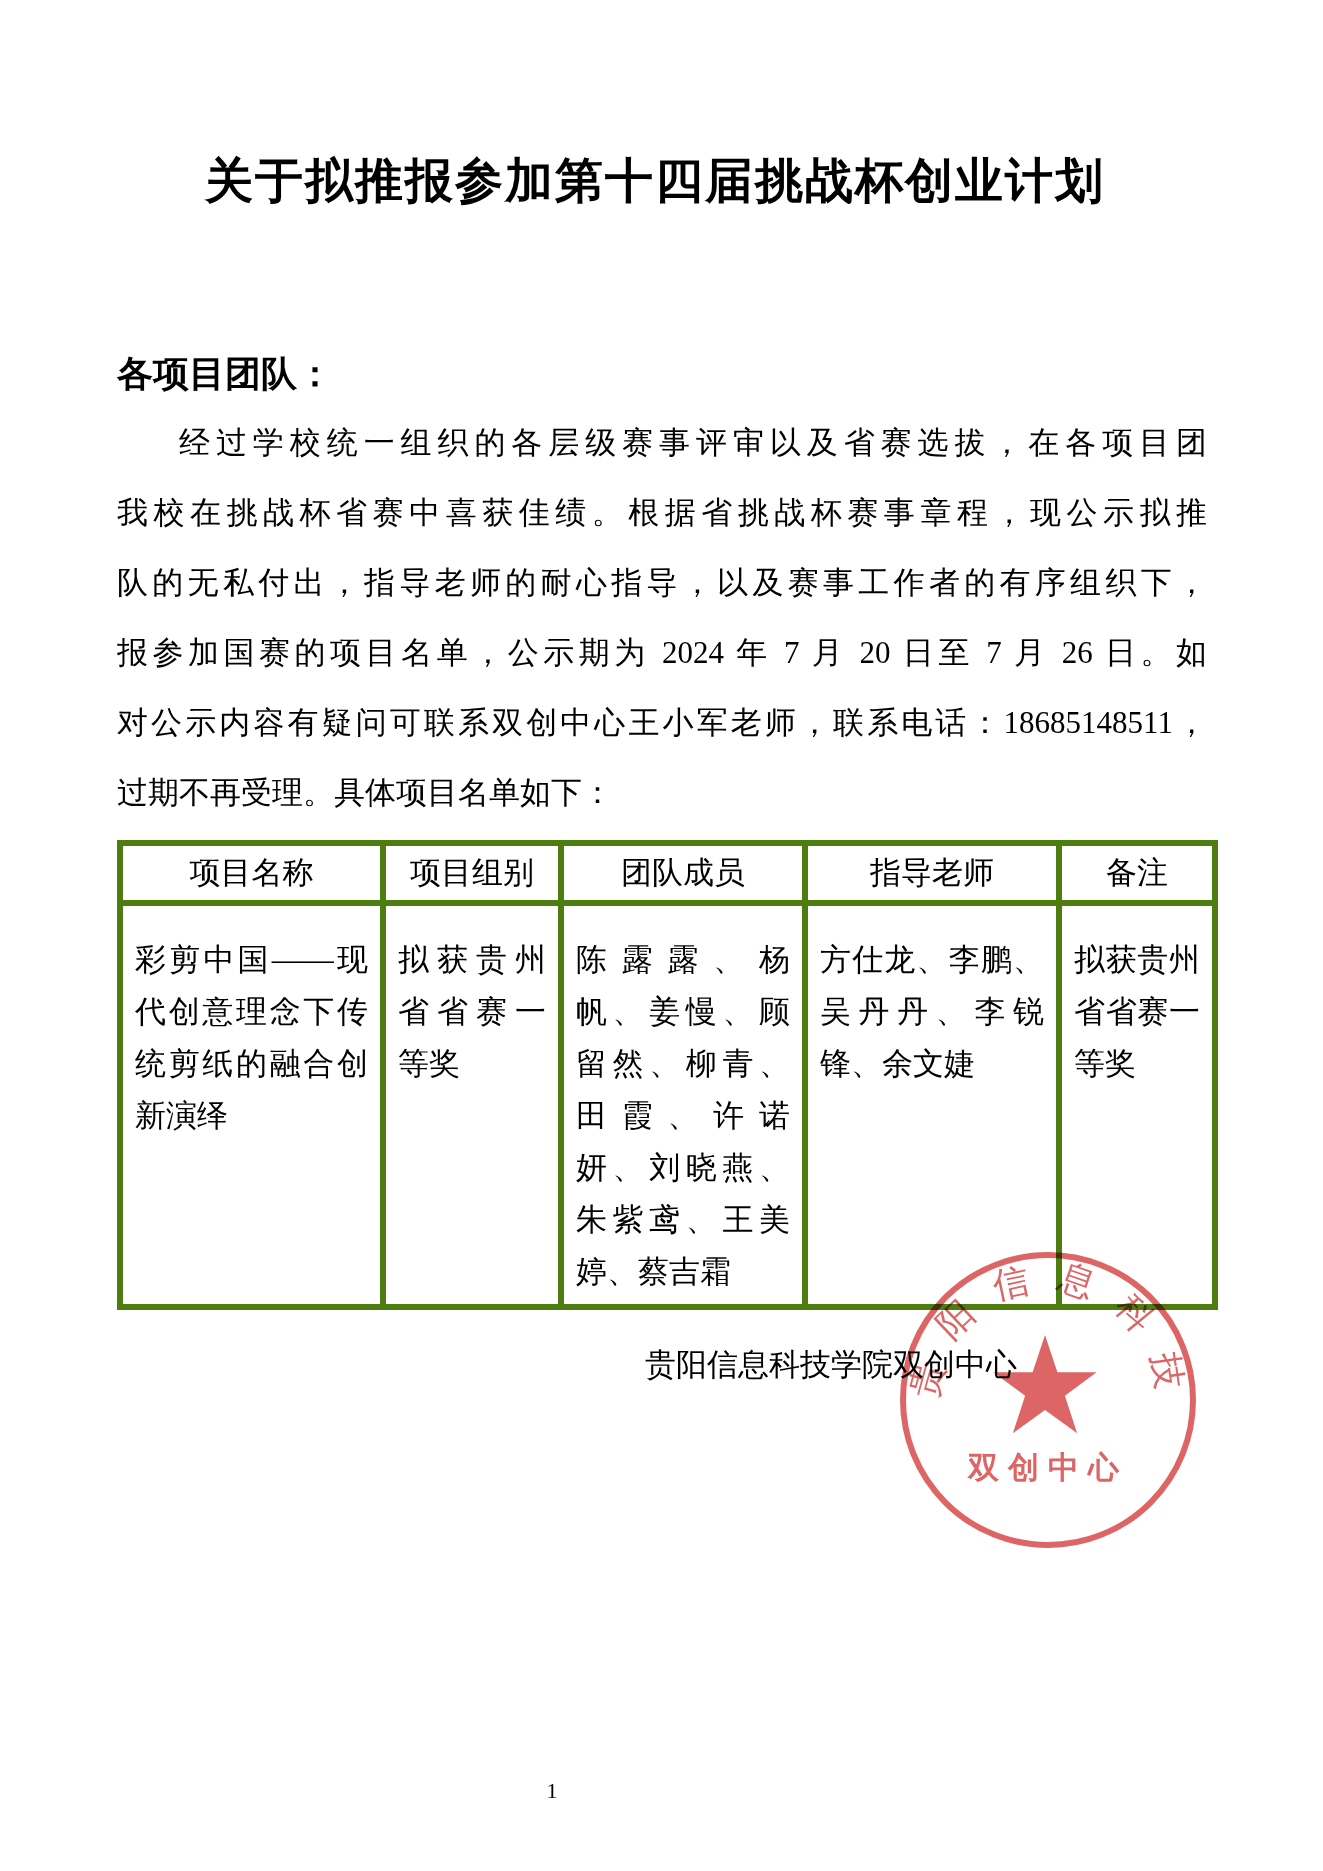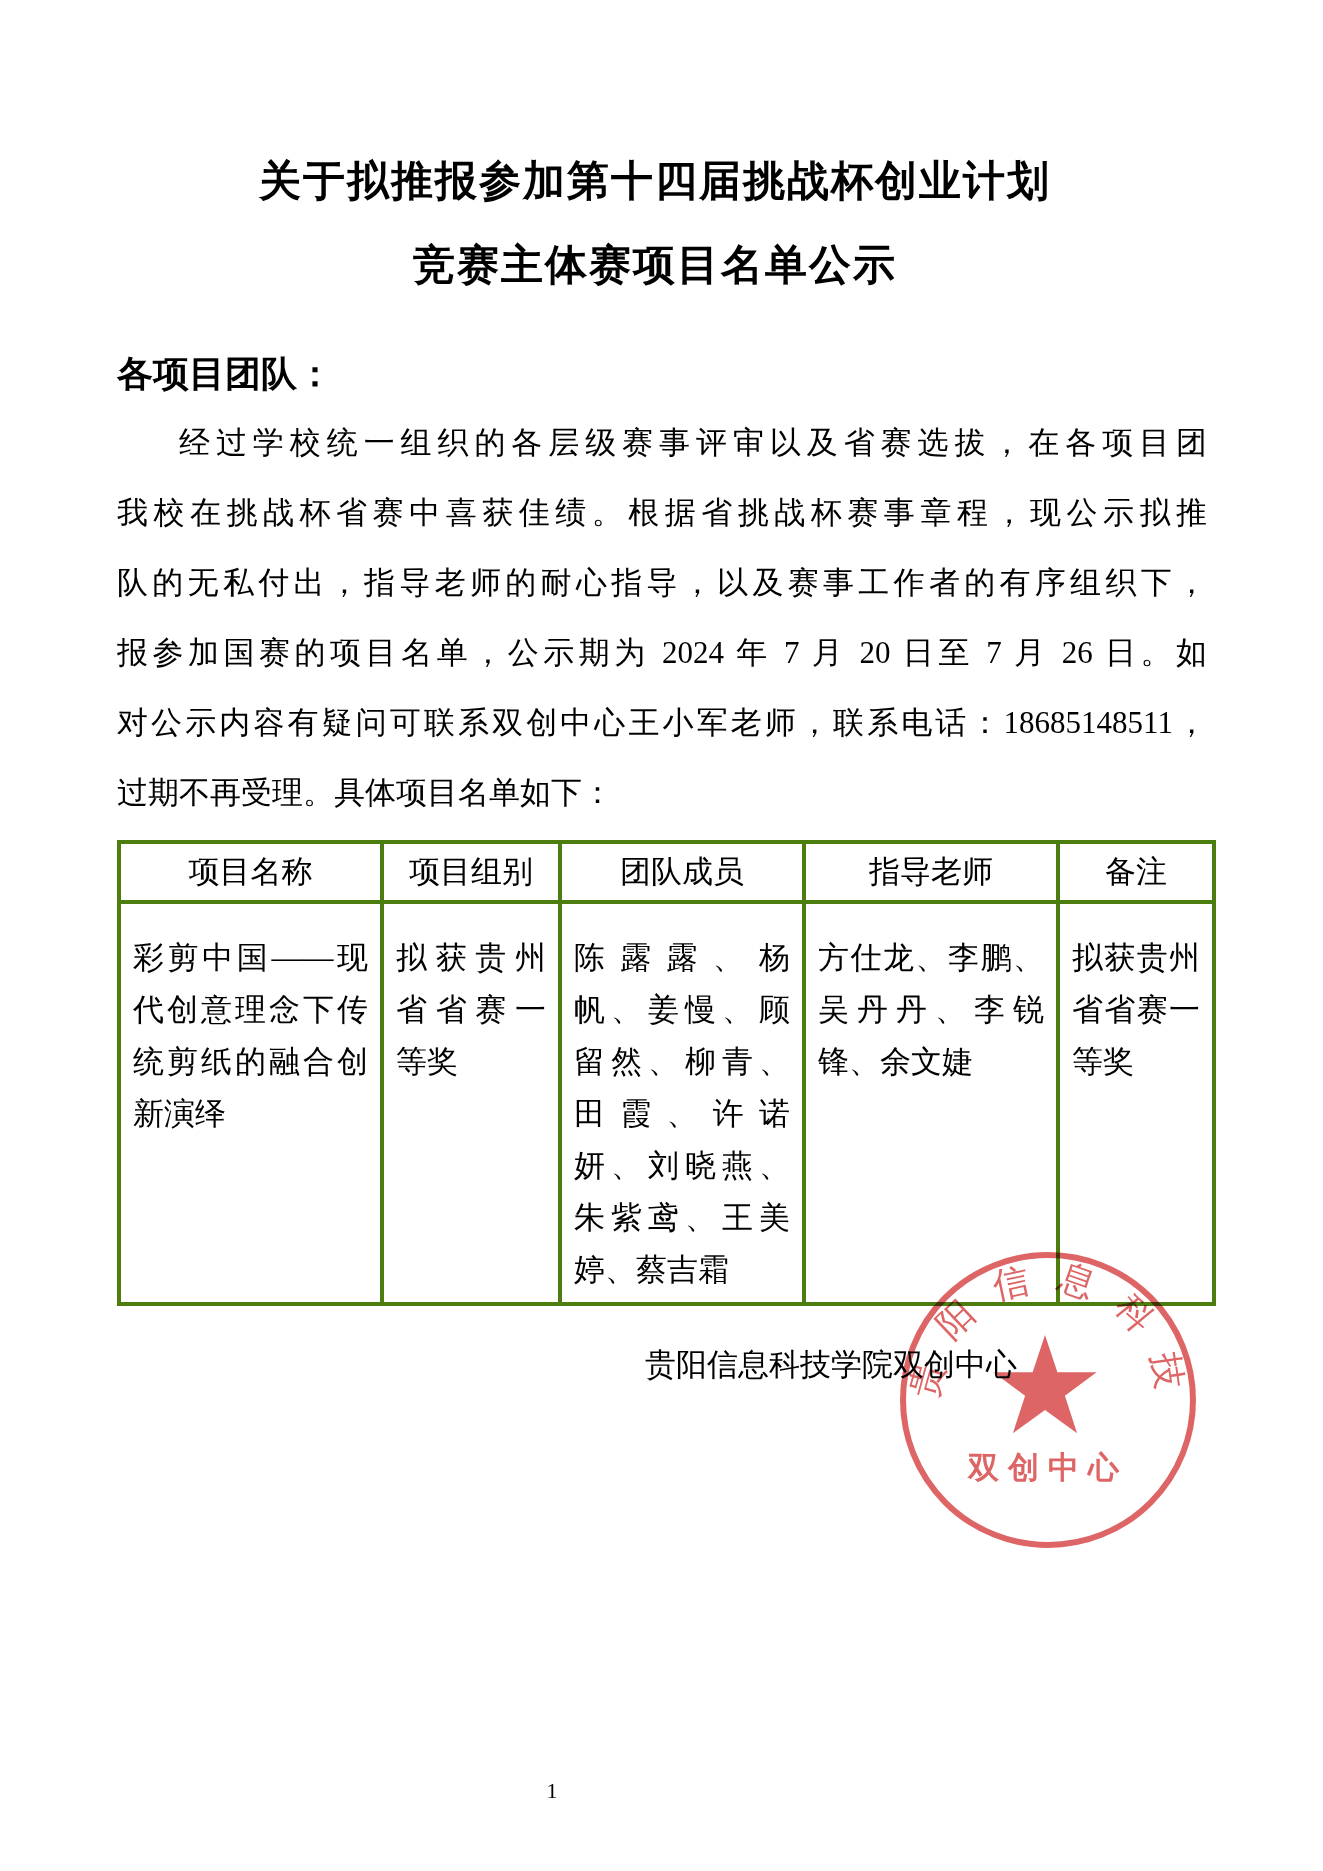--- a/index.html
+++ b/index.html
@@ -19,21 +19,21 @@
   .title-block {
     position: absolute;
     left: 105px;
     top: 152px;
     width: 1100px;
     text-align: center;
     font-family: "Liberation Sans", "DejaVu Sans", sans-serif;
     font-weight: 700;
   }
   .title-line {
-    font-size: 42px;
+    font-size: 48px;
     letter-spacing: 2px;
     line-height: 58px;
   }
   .title-line + .title-line { margin-top: 26px; }
   
   .salutation {
     position: absolute;
     left: 117px;
     top: 350px;
     font-family: Liberation Mono, monospace;
@@ -64,21 +64,21 @@
   .projects-table {
     position: absolute;
     left: 117px;
     top: 840px;
     width: 1095px;
     border-collapse: collapse;
     table-layout: fixed;
     font-size: 31px;
   }
   .projects-table td, .projects-table th {
-    border: 4px solid #4d7c0f;
+    border: 6px solid #4d7c0f;
     font-weight: normal;
   }
   .projects-table thead th {
     height: 60px;
     text-align: center;
     vertical-align: middle;
     padding: 0 4px;
   }
   .projects-table tbody td {
     height: 320px;
@@ -119,21 +119,20 @@
     font-size: 22px;
   }
 </style>
 </head>
 <body>
 
 <div class="page">
 
   <div class="title-block">
     <div class="title-line">关于拟推报参加第十四届挑战杯创业计划</div>
-    <div class="title-line">竞赛主体赛项目名单公示</div>
   </div>
 
   <div class="salutation">各项目团队：</div>
 
   <div class="paragraph">
     <div class="para-line first">经过学校统一组织的各层级赛事评审以及省赛选拔，在各项目团</div>
     <div class="para-line">我校在挑战杯省赛中喜获佳绩。根据省挑战杯赛事章程，现公示拟推</div>
     <div class="para-line">队的无私付出，指导老师的耐心指导，以及赛事工作者的有序组织下，</div>
     <div class="para-line">报参加国赛的项目名单，公示期为 2024 年 7 月 20 日至 7 月 26 日。如</div>
     <div class="para-line">对公示内容有疑问可联系双创中心王小军老师，联系电话：18685148511，</div>

